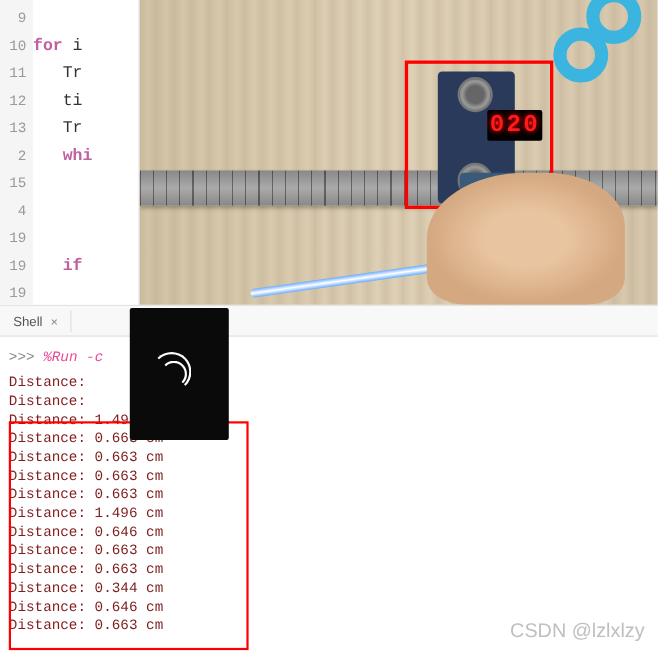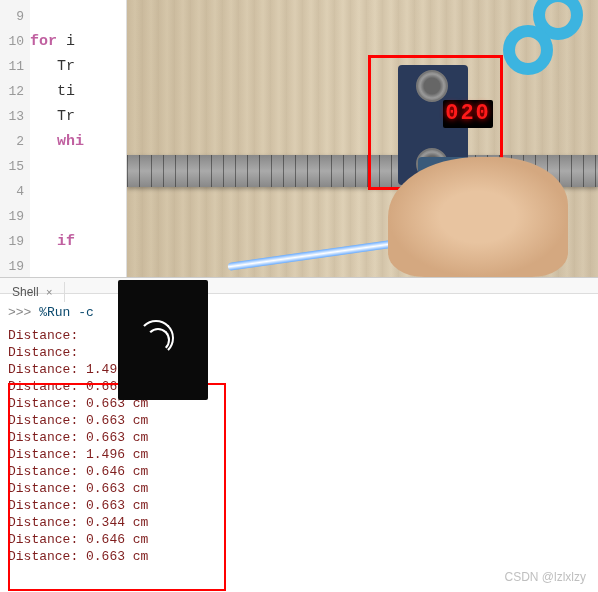--- a/index.html
+++ b/index.html
@@ -167,21 +167,21 @@
       background: linear-gradient(180deg, #6af 0%, #fff 50%, #6af 100%);
       border-radius: 4px;
       transform: rotate(-8deg);
     }
     .shell-section {
       flex: 1;
       background: #fff;
       position: relative;
     }
     .shell-tab {
-      height: 16px;
+      height: 28px;
       border-bottom: 1px solid #ddd;
       padding: 4px 0;
       background: #f8f8f8;
       text-decoration: underline;
     }
     .shell-tab-label {
       display: inline-block;
       padding: 3px 12px;
       font-family: sans-serif;
       font-size: 12px;
@@ -195,21 +195,21 @@
     }
     .shell-content {
       padding: 10px 8px;
       font-family: 'Courier New', monospace;
       font-size: 13px;
       line-height: 17px;
       color: #333;
     }
     .prompt-line { color: #333; margin-bottom: 6px; }
     .prompt-sym { color: #888; }
-    .prompt-cmd { color: #0c4a6e; }
+    .prompt-cmd { color: #ec4899; font-style: italic; }
     .output-line { white-space: pre; color: #7f1d1d; }
     .red-output-box {
       position: absolute;
       top: 105px;
       left: 8px;
       width: 218px;
       height: 208px;
       border: 2px solid #ff0000;
       pointer-events: none;
     }
@@ -242,21 +242,21 @@
       border: 2px solid #fff;
       border-radius: 50%;
       border-left-color: transparent;
       border-bottom-color: transparent;
     }
     .watermark {
       position: absolute;
       bottom: 8px;
       right: 12px;
       font-family: sans-serif;
-      font-size: 12px;
+      font-size: 18px;
       color: rgba(180,180,180,0.85);
       z-index: 10;
     }
   </style>
 </head>
 <body>
 
 <div class="container">
   <div class="top-section">
     <div class="code-area">

